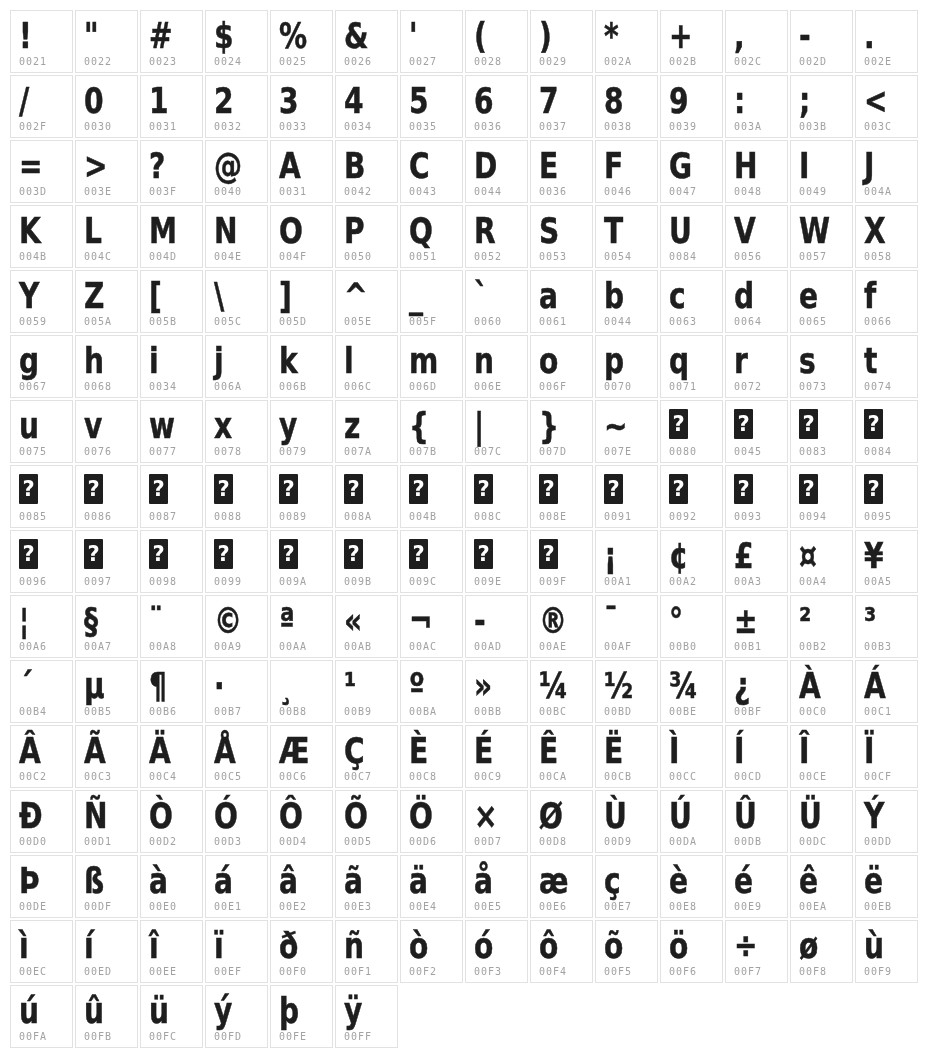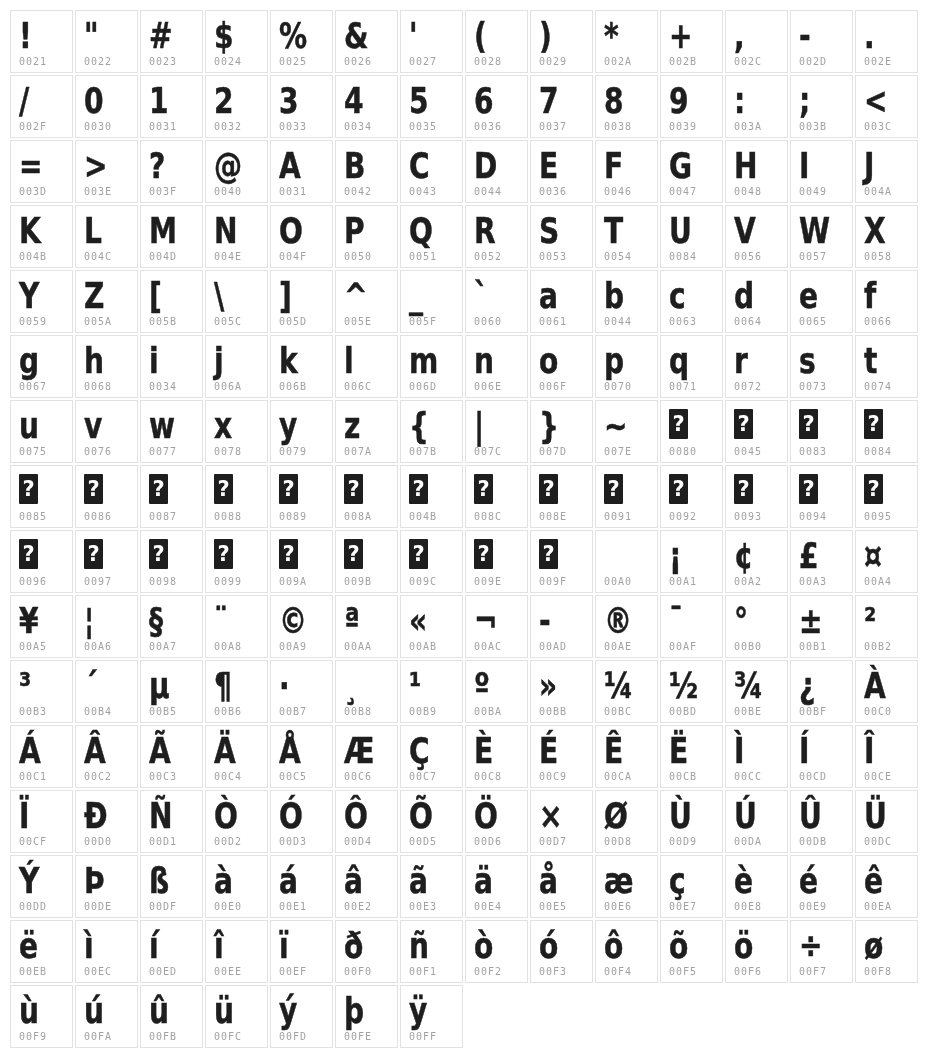--- a/index.html
+++ b/index.html
@@ -543,24 +543,20 @@
     </div>
     <div class="cell">
       <span class="glyph notdef">?</span>
       <span class="code">009E</span>
     </div>
     <div class="cell">
       <span class="glyph notdef">?</span>
       <span class="code">009F</span>
     </div>
     <div class="cell">
-      <span class="glyph"></span>
-      <span class="code">00A0</span>
-    </div>
-    <div class="cell">
       <span class="glyph">¡</span>
       <span class="code">00A1</span>
     </div>
     <div class="cell">
       <span class="glyph">¢</span>
       <span class="code">00A2</span>
     </div>
     <div class="cell">
       <span class="glyph">£</span>
       <span class="code">00A3</span>

